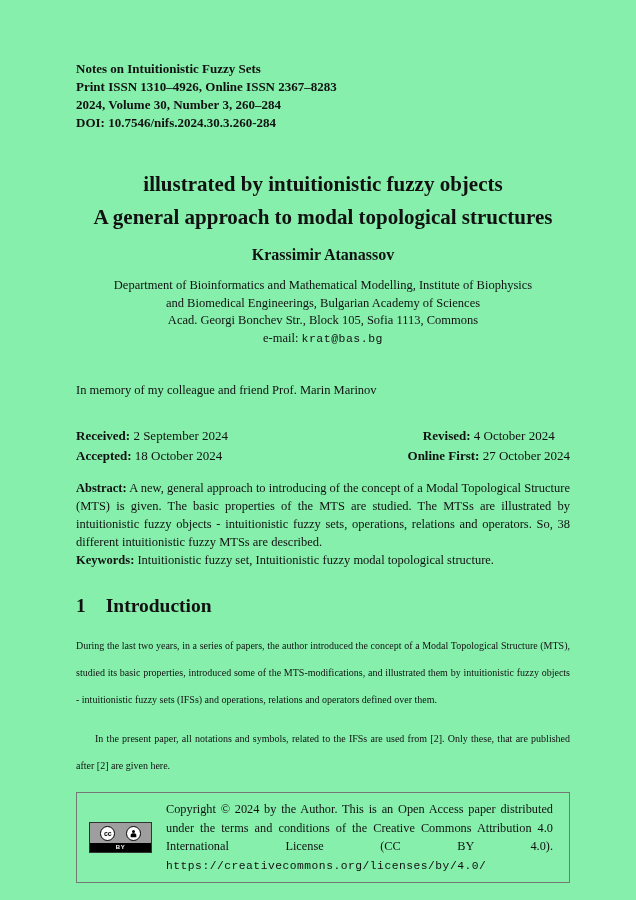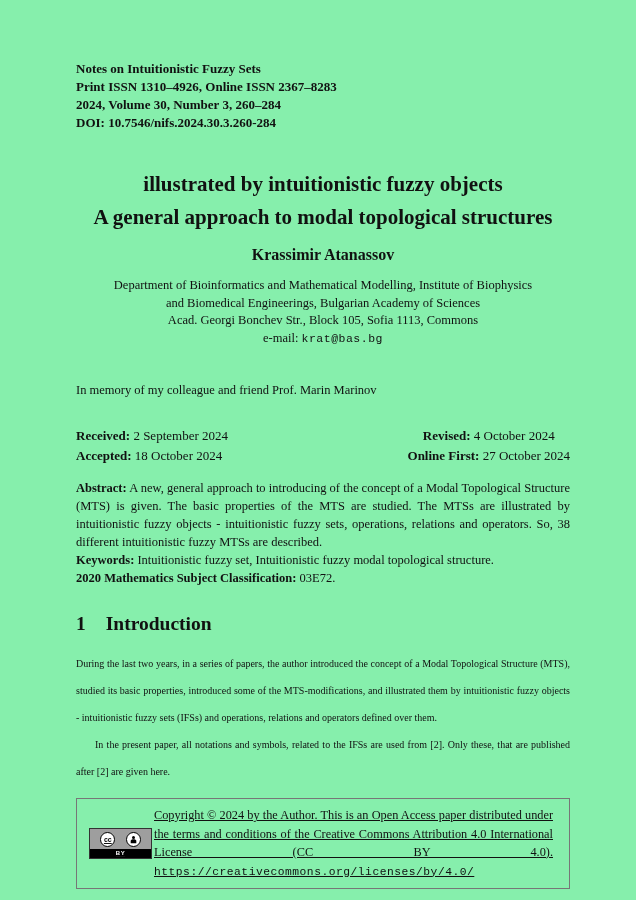--- a/index.html
+++ b/index.html
@@ -86,33 +86,32 @@
   }
   .section-heading .secnum { margin-right: 20px; }
   
   .body-par {
     margin: 15px 0 0 0;
     font-size: 10px;
     line-height: 27px;
     text-align: justify;
   }
   .body-par.indent {
-    margin-top: 0;
+    margin-top: 12px;
     text-indent: 19px;
   }
   
   .license-box {
     margin-top: 13px;
     border: 1px solid #777777;
     box-sizing: border-box;
     padding: 7px 16px 7px 12px;
     display: flex;
     align-items: center;
-    gap: 2px;
-    text-decoration: underline;
+    gap: 14px;
   }
   .license-text {
     flex: 1;
     font-size: 12.3px;
     line-height: 18.5px;
     text-align: justify;
   }
   .license-text .mono { font-size: 11.3px; }
   
   .cc-badge {
@@ -213,24 +212,20 @@
   </div>
 
   <div class="abstract-block">
     <p>
       <span class="b">Abstract:</span>
       <span>A new, general approach to introducing of the concept of a Modal Topological Structure (MTS) is given. The basic properties of the MTS are studied. The MTSs are illustrated by intuitionistic fuzzy objects - intuitionistic fuzzy sets, operations, relations and operators. So, 38 different intuitionistic fuzzy MTSs are described.</span>
     </p>
     <p>
       <span class="b">Keywords:</span>
       <span>Intuitionistic fuzzy set, Intuitionistic fuzzy modal topological structure.</span>
-    </p>
-    <p>
-      <span class="b">2020 Mathematics Subject Classification:</span>
-      <span>03E72.</span>
     </p>
   </div>
 
   <h2 class="section-heading">
     <span class="secnum">1</span><span>Introduction</span>
   </h2>
 
   <p class="body-par">During the last two years, in a series of papers, the author introduced the concept of a Modal Topological Structure (MTS), studied its basic properties, introduced some of the MTS-modifications, and illustrated them by intuitionistic fuzzy objects - intuitionistic fuzzy sets (IFSs) and operations, relations and operators defined over them.</p>
   <p class="body-par indent">In the present paper, all notations and symbols, related to the IFSs are used from [2]. Only these, that are published after [2] are given here.</p>
 

